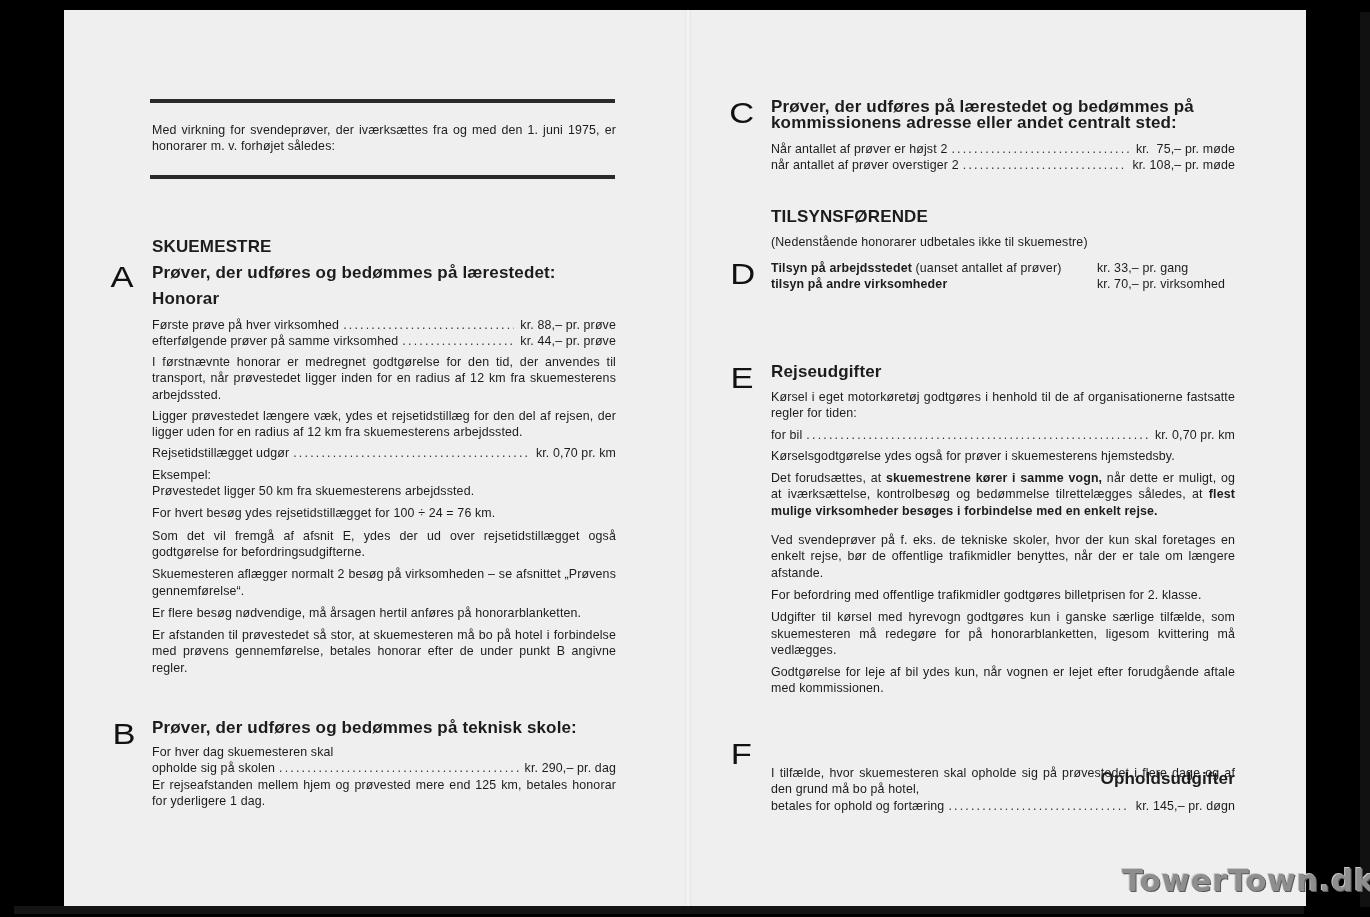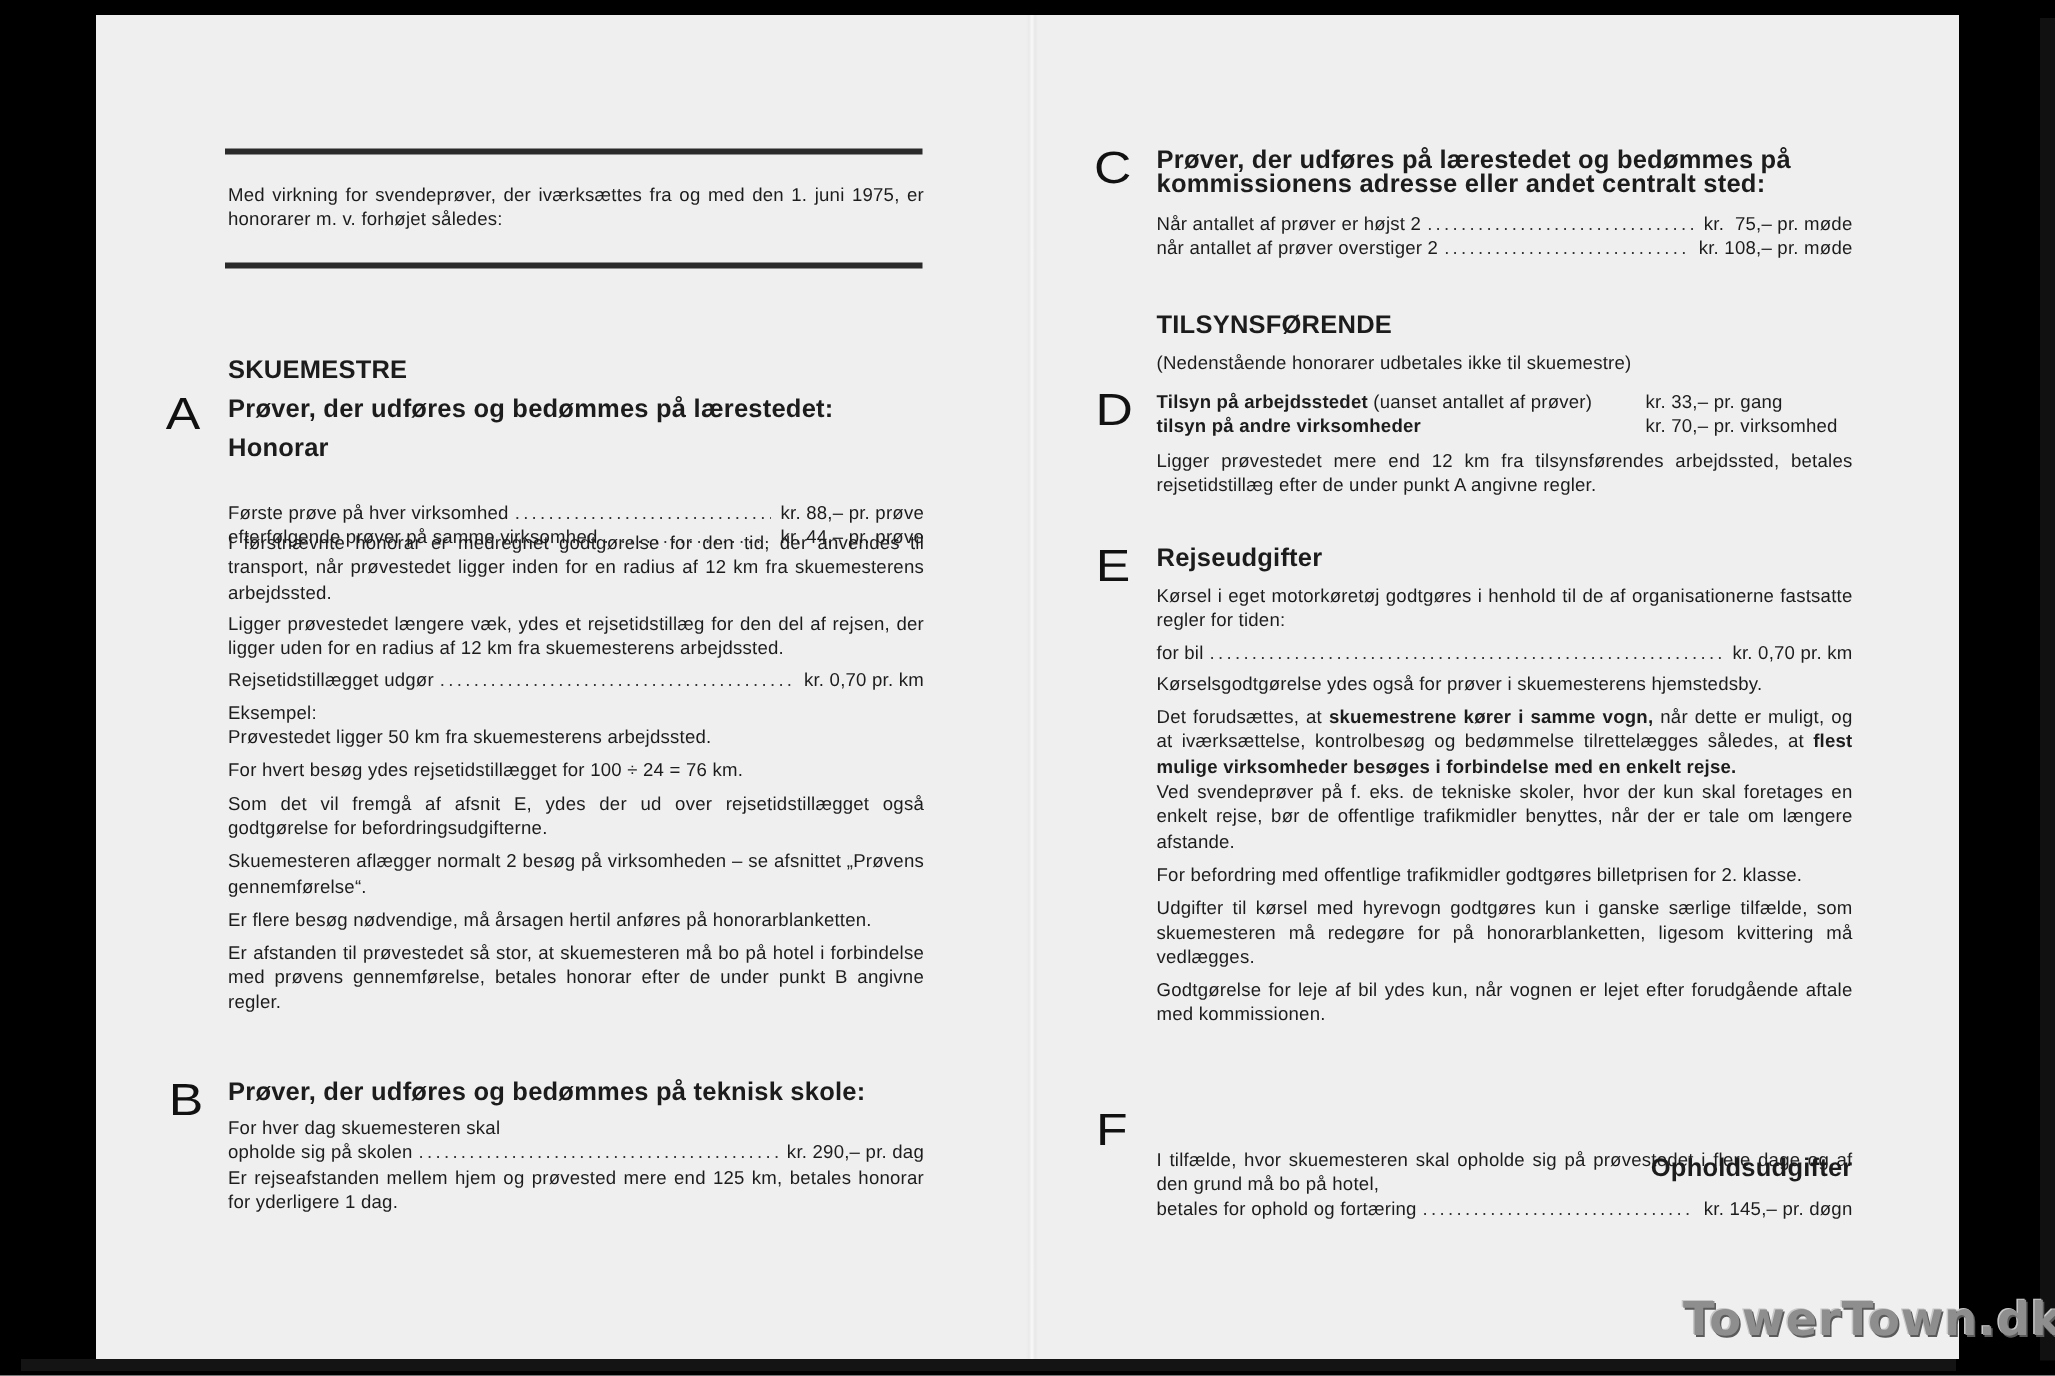--- a/index.html
+++ b/index.html
@@ -50,21 +50,21 @@
   <p class="p">Med virkning for svendeprøver, der iværksættes fra og med den 1. juni 1975, er honorarer m. v. forhøjet således:</p>
 </div>
 <div class="rule" style="top:175px;"></div>
 
 <div class="col left-col heading" style="top:239px;">SKUEMESTRE</div>
 
 <div class="letter" style="left:112px; top:262px;">A</div>
 <div class="col left-col heading" style="top:265px;">Prøver, der udføres og bedømmes på lærestedet:</div>
 <div class="col left-col heading" style="top:291px;">Honorar</div>
 
-<div class="col left-col" style="top:334px;">
+<div class="col left-col" style="top:317px;">
   <div class="row">
     <span class="lbl">Første prøve på hver virksomhed</span>
       <span class="dots"></span>
       <span class="val">kr. 88,– pr. prøve</span>
   </div>
   <div class="row">
     <span class="lbl">efterfølgende prøver på samme virksomhed</span>
       <span class="dots"></span>
       <span class="val">kr. 44,– pr. prøve</span>
   </div>
@@ -122,35 +122,34 @@
   <div class="row">
     <span class="lbl"><span class="b">Tilsyn på arbejdsstedet</span><span> (uanset antallet af prøver)</span></span>
     <span style="flex:1;"></span>
     <span class="val" style="width:138px;">kr. 33,– pr. gang</span>
   </div>
   <div class="row">
     <span class="lbl b">tilsyn på andre virksomheder</span>
     <span style="flex:1;"></span>
     <span class="val" style="width:138px;">kr. 70,– pr. virksomhed</span>
   </div>
-  <p class="p" style="margin-top:6px;">Ligger prøvestedet mere end 12 km fra tilsynsførendes arbejdssted, betales rejsetidstillæg efter de under punkt A angivne regler.</p>
 </div>
 
 <div class="letter" style="left:732px; top:363px;">E</div>
 <div class="col right-col heading" style="top:364px;">Rejseudgifter</div>
 <div class="col right-col" style="top:389px;">
   <p class="p">Kørsel i eget motorkøretøj godtgøres i henhold til de af organisationerne fastsatte regler for tiden:</p>
   <div class="row" style="margin-top:5px;">
     <span class="lbl">for bil</span>
       <span class="dots"></span>
       <span class="val">kr. 0,70 pr. km</span>
   </div>
   <p class="p" style="margin-top:5px;">Kørselsgodtgørelse ydes også for prøver i skuemesterens hjemstedsby.</p>
   <p class="p" style="margin-top:6px;"><span>Det forudsættes, at </span><span class="b">skuemestrene kører i samme vogn,</span><span> når dette er muligt, og at iværksættelse, kontrolbesøg og bedømmelse tilrettelægges således, at </span><span class="b">flest mulige virksomheder besøges i forbindelse med en enkelt rejse.</span></p>
-  <p class="p" style="margin-top:1px;">Ved svendeprøver på f. eks. de tekniske skoler, hvor der kun skal foretages en enkelt rejse, bør de offentlige trafikmidler benyttes, når der er tale om længere afstande.</p>
+  <p class="p" style="margin-top:13px;">Ved svendeprøver på f. eks. de tekniske skoler, hvor der kun skal foretages en enkelt rejse, bør de offentlige trafikmidler benyttes, når der er tale om længere afstande.</p>
   <p class="p" style="margin-top:6px;">For befordring med offentlige trafikmidler godtgøres billetprisen for 2. klasse.</p>
   <p class="p" style="margin-top:6px;">Udgifter til kørsel med hyrevogn godtgøres kun i ganske særlige tilfælde, som skuemesteren må redegøre for på honorarblanketten, ligesom kvittering må vedlægges.</p>
   <p class="p" style="margin-top:6px;">Godtgørelse for leje af bil ydes kun, når vognen er lejet efter forudgående aftale med kommissionen.</p>
 </div>
 
 <div class="letter" style="left:732px; top:739px;">F</div>
 <div class="col right-col heading" style="top:771px;text-align:right;">Opholdsudgifter</div>
 <div class="col right-col" style="top:765px;">
   <p class="p">I tilfælde, hvor skuemesteren skal opholde sig på prøvestedet i flere dage og af den grund må bo på hotel,</p>
   <div class="row">

